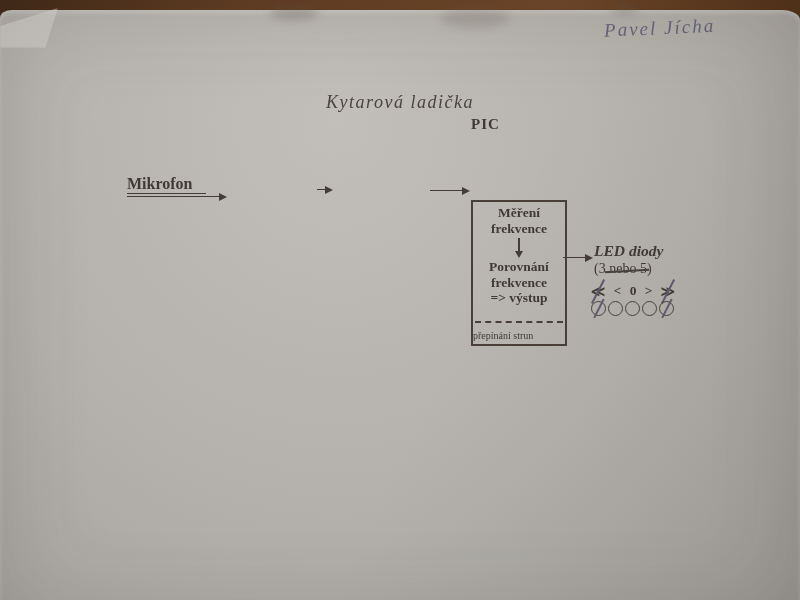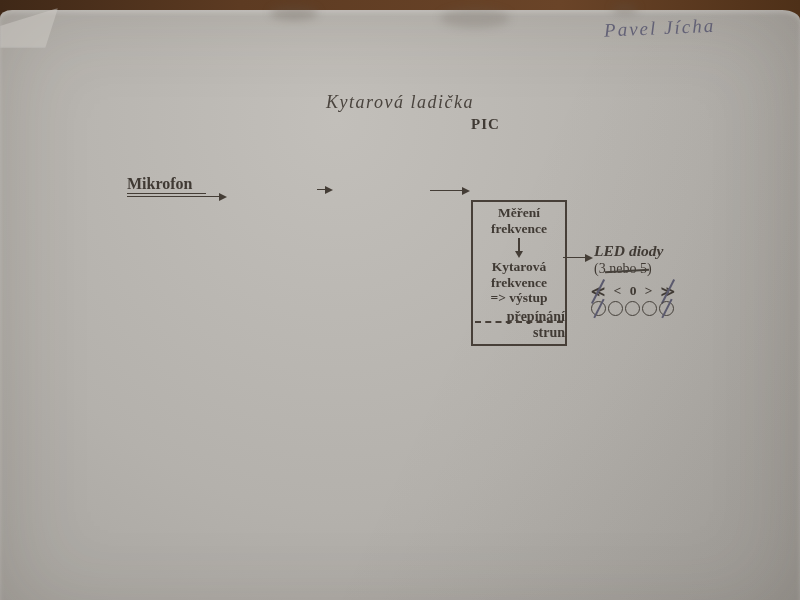--- a/index.html
+++ b/index.html
@@ -45,22 +45,22 @@
   .box-filter .l1{font-weight:bold;font-size:11.5px;}
   .box-filter .l2{font-weight:bold;font-size:10px;}
 
   .pic-label{position:absolute;left:471px;top:116px;width:92px;
        font-weight:bold;font-size:15px;letter-spacing:1px;}
   .box-pic{left:471px;top:152px;width:92px;height:142px;justify-content:flex-start;margin-top:48px;}
   .box-pic .blk{font-weight:bold;font-size:13.5px;line-height:15.5px;margin-top:3px;}
   .down-arrow{display:flex;flex-direction:column;align-items:center;margin:2px 0 1px 0;}
   .down-arrow .stem{width:2px;height:13px;background:#443d36;}
   .pic-dash{position:absolute;left:2px;right:2px;bottom:21px;border-top:2px dashed #473f38;}
-  .pic-footer{position:absolute;left:0;right:0;bottom:3px;text-align:right;
-       font-weight:bold;font-size:14px;}
+  .pic-footer{position:absolute;left:0;right:0;bottom:3px;text-align:left;
+       font-weight:normal;font-size:10px;}
 
   .led-title{position:absolute;left:594px;top:242px;font-weight:bold;font-size:15.5px;font-style:italic;}
   .led-count{position:absolute;left:594px;top:261px;font-weight:normal;font-size:14px;}
   .struck{position:relative;display:inline-block;}
   .struck::after{content:"";position:absolute;left:-4px;right:-2px;top:55%;height:2px;
        background:#46413b;transform:rotate(-3deg);}
   .led-symbols{position:absolute;left:591px;top:283px;width:84px;display:flex;
        justify-content:space-between;font-weight:bold;font-size:13.5px;}
   .led-symbols span{position:relative;display:inline-block;}
   .led-circles{position:absolute;left:591px;top:301px;display:flex;gap:2px;}
@@ -97,21 +97,21 @@
   <div class="box box-pic">
     <div class="blk">
       <div>Měření</div>
       <div>frekvence</div>
     </div>
     <div class="down-arrow">
       <div class="stem"></div>
       <div class="ahead-d"></div>
     </div>
     <div class="blk" style="margin-top:0;">
-      <div>Kytarová</div>
+      <div>Porovnání</div>
       <div>frekvence</div>
       <div>=&gt; výstup</div>
     </div>
     <div class="pic-dash"></div>
     <div class="pic-footer">přepínání strun</div>
   </div>
   <div class="hline" style="left:563px;top:257px;width:23px;"></div>
   <div class="ahead-r" style="left:585px;top:253.5px;"></div>
 
   <div class="led-title ink">LED diody</div>

